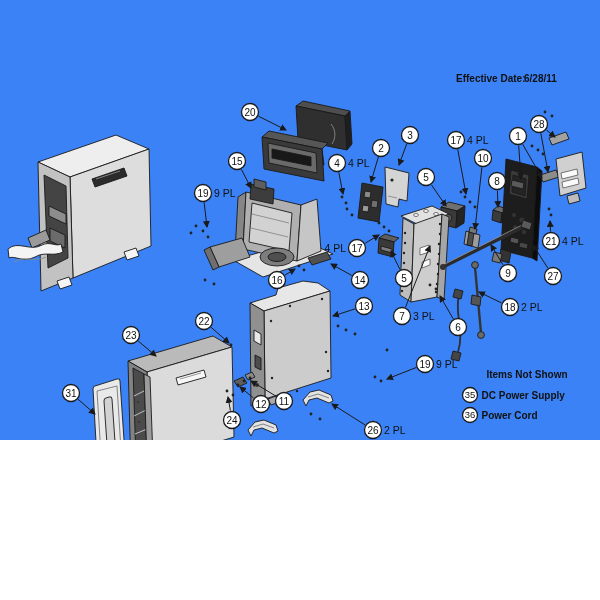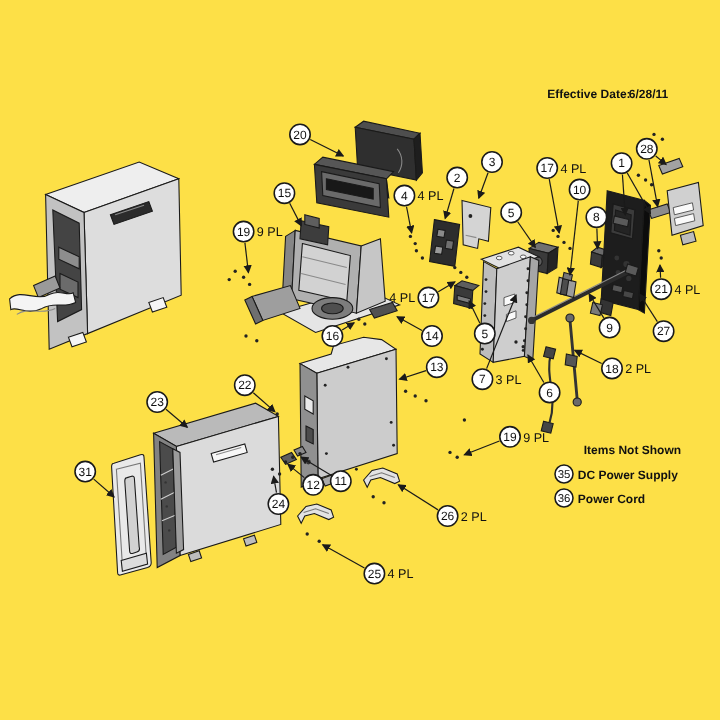--- a/index.html
+++ b/index.html
@@ -1,16 +1,16 @@
 <!DOCTYPE html>
 <html><head>
 <meta charset="utf-8">
 <style>
   html,body{margin:0;padding:0;background:#ffffff;}
-  .stage{width:600px;height:600px;position:relative;background:#fde047;overflow:hidden;}
+  .stage{width:600px;height:440px;position:relative;background:#3b82f6;overflow:hidden;}
   svg{display:block;}
   
   .p{stroke:#1a1a1a;stroke-width:0.9;}
   .ln{fill:none;stroke:#8a8a8a;stroke-width:0.9;}
   .dot{stroke:none;fill:#222222;}
   .hole{fill:#fafafa;stroke:#555555;stroke-width:0.8;}
   .pin{stroke:none;fill:#333333;}
   
   .callout-circle{fill:#ffffff;stroke:#1a1a1a;stroke-width:1.3;}
   .callout-number{font:10px "Liberation Sans",sans-serif;fill:#111111;text-anchor:middle;}

